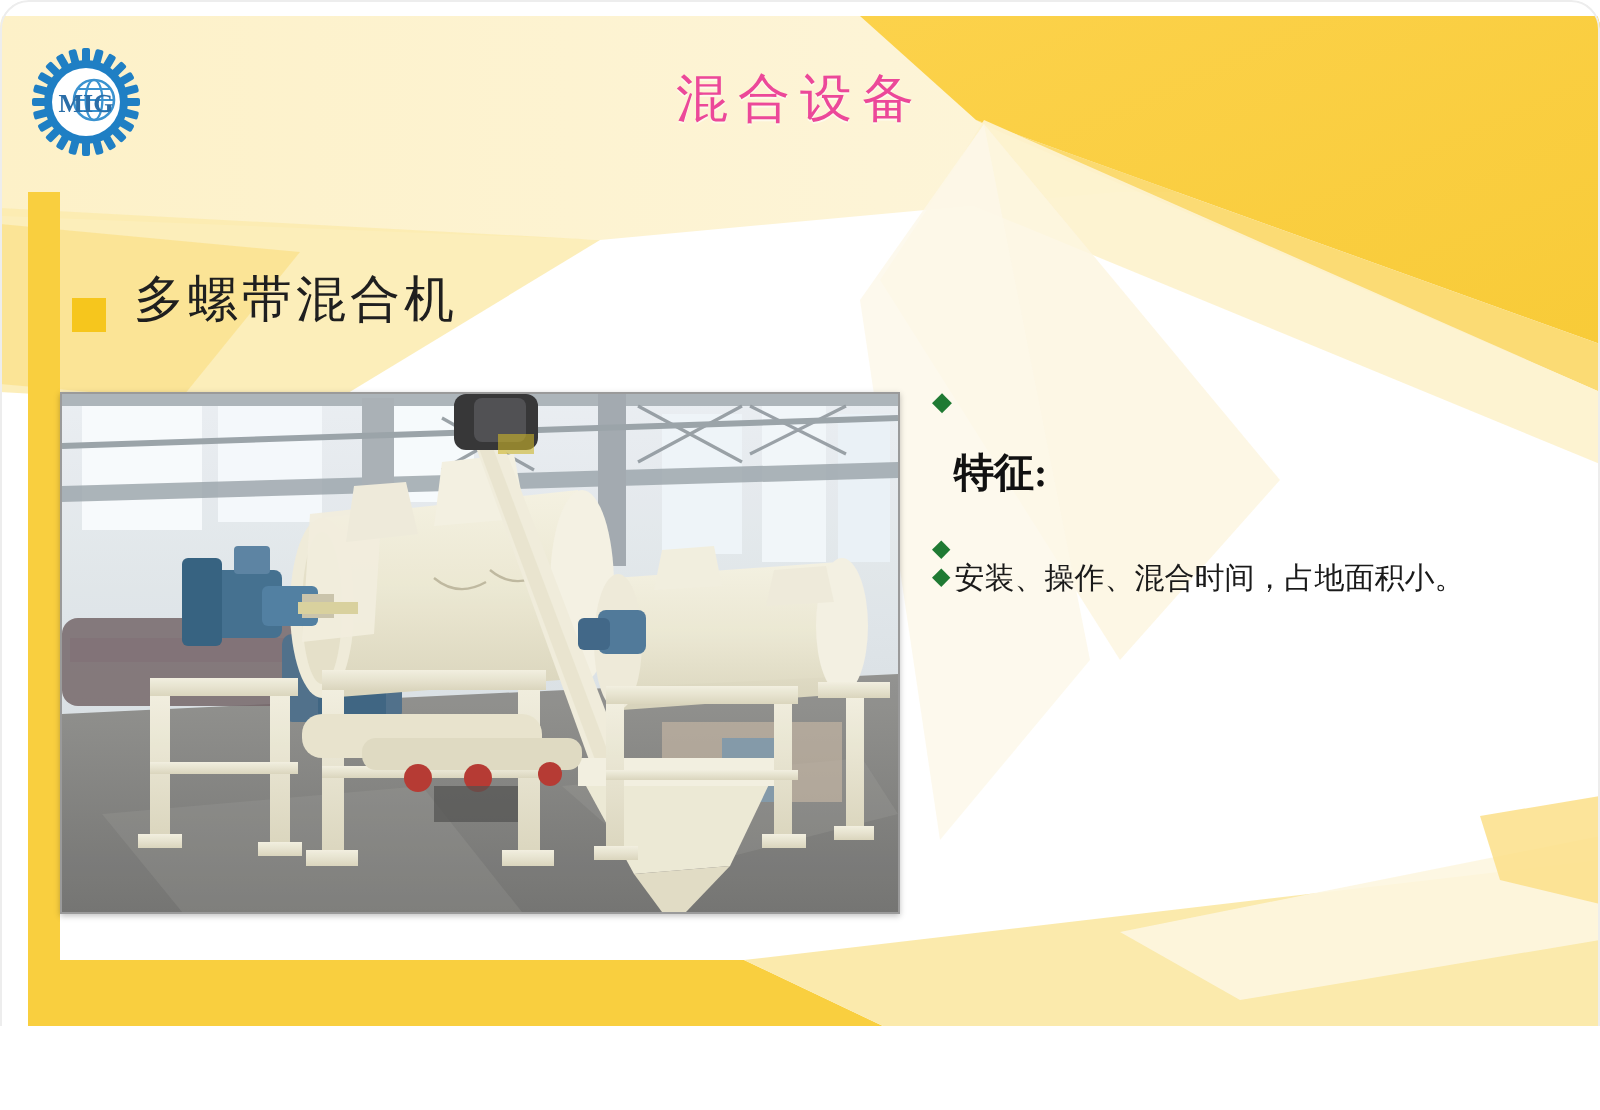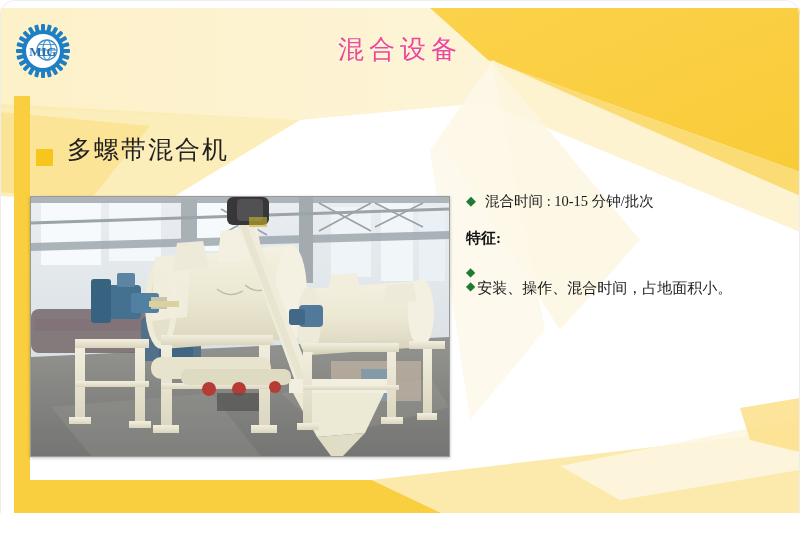--- a/index.html
+++ b/index.html
@@ -125,24 +125,25 @@
     margin-bottom: 18px;
   }
   .line-main .diamond {
     font-size: 13px;
     margin-right: 9px;
     position: relative;
     top: 2px;
   }
   .feature-head {
     font-family: "Liberation Serif", "DejaVu Serif", serif;
-    font-size: 15px;
+    font-size: 20px;
     font-weight: bold;
     color: #111;
     margin-bottom: 16px;
+    margin-left: 11px;
   }
   .line-feat {
     font-size: 15px;
     margin-bottom: 2px;
     line-height: 1.45;
   }
   .line-feat .diamond {
     font-size: 12px;
     margin-right: 2px;
     position: relative;
@@ -393,21 +394,20 @@
       </g>
 
       <rect x="0" y="0" width="418" height="259" fill="#ffffff" opacity="0.045"></rect>
     </svg>
   </div>
 
   <div class="info-col">
 
     <div class="info-line line-main">
       <span class="diamond">◆</span>
-      <span>混合时间 : 10-15 分钟/批次</span>
     </div>
 
     <div class="feature-head">特征:</div>
 
     <div class="info-line line-feat">
       <span class="diamond">◆</span>
     </div>
 
     <div class="info-line line-feat">
       <span class="diamond">◆</span>

